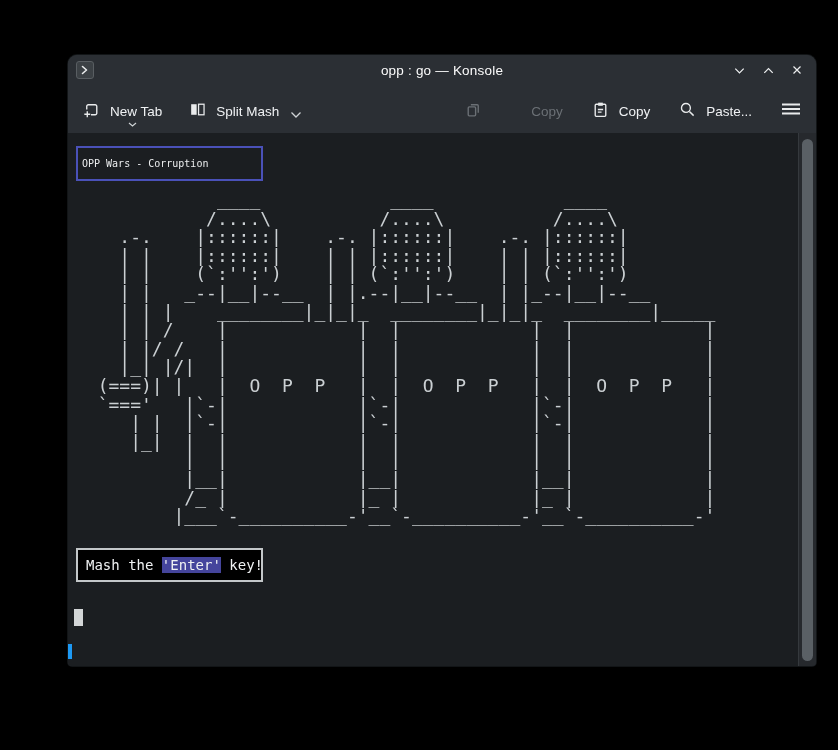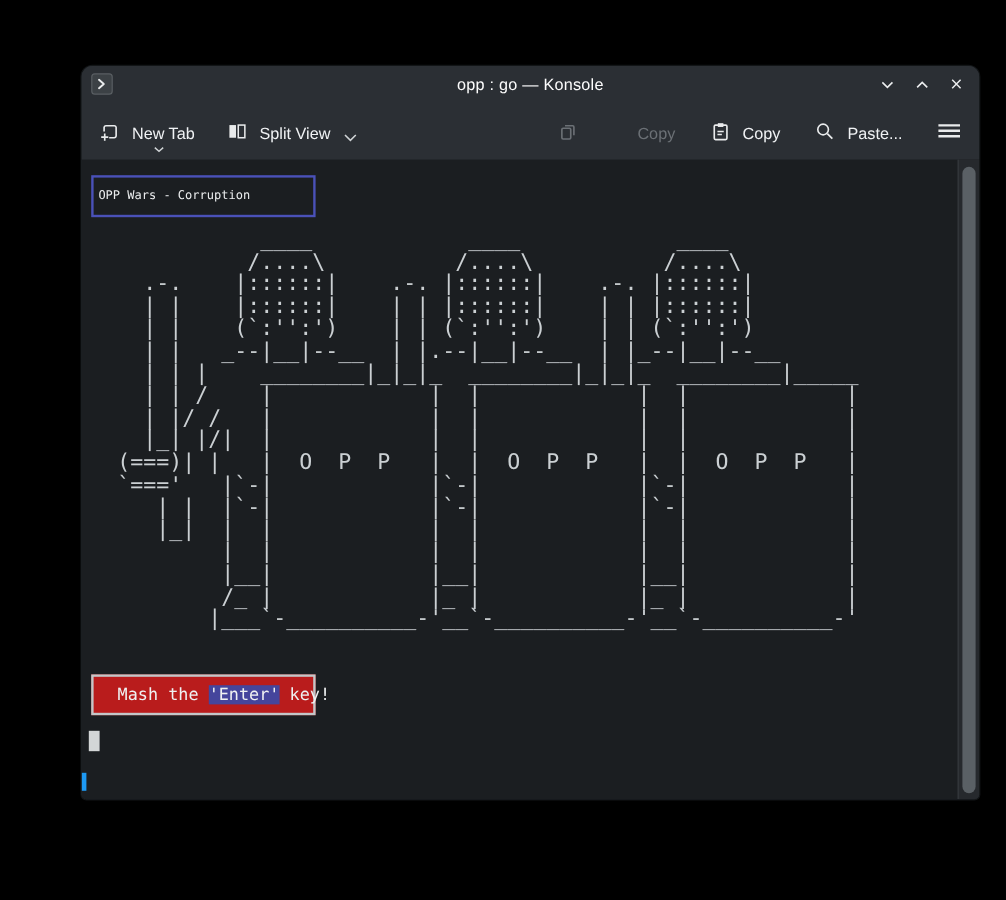--- a/index.html
+++ b/index.html
@@ -39,23 +39,23 @@
   
   .terminal { position:absolute; left:0; top:78px; right:0; bottom:0;
               background:#1b1e21;
               font-family:"DejaVu Sans Mono","Liberation Mono",monospace; }
   .banner-box { position:absolute; left:8px; top:13px; width:187px; height:35px;
                 border:2px solid #4a51b8; display:flex; align-items:center;
                 padding-left:4px; }
   .banner-box span { color:#eceeef; font-size:10px; white-space:pre; }
   pre.art { position:absolute; left:8px; top:58px; color:#cbd0d3;
             font-family:inherit; font-size:18px; line-height:18.6px; }
-  .prompt-box { position:absolute; left:8px; top:429px; width:187px; height:34px;
-                border:2px solid #c3c7c9; background:#b91c1c;
-                display:flex; align-items:center; padding-left:20px; }
+  .prompt-box { position:absolute; left:8px; top:415px; width:187px; height:34px;
+                border:2px solid #c3c7c9; background:#000000;
+                display:flex; align-items:center; padding-left:8px; }
   .prompt-box span { color:#eff1f2; font-size:14px; white-space:pre; }
   .prompt-box .hl { background:#45459c; }
   .cursor { position:absolute; left:6px; top:476px; width:9px; height:17px;
             background:#d3d6d7; }
   .scroll-mark { position:absolute; left:0; top:511px; width:4px; height:15px;
                  background:#1d99f3; }
   .scrollbar { position:absolute; right:0; top:0; bottom:0; width:18px;
                background:#26292d; border-left:1px solid #35393d; }
   .thumb { position:absolute; left:3px; top:6px; bottom:5px; width:11px;
            border-radius:5.5px; background:#5a6065; }
@@ -103,21 +103,21 @@
         <span>New Tab</span>
         <svg class="mini-caret" width="9" height="6" viewBox="0 0 9 6">
           <path d="M1 1l3.5 3L8 1" fill="none" stroke="#cfd3d5" stroke-width="1.2"></path>
         </svg>
       </div>
       <div class="tbtn">
         <svg width="19" height="19" viewBox="0 0 18 18">
           <rect x="3" y="4" width="5.2" height="10" fill="#e9ebec"></rect>
           <rect x="10" y="4" width="5.2" height="10" fill="none" stroke="#e9ebec" stroke-width="1.2"></rect>
         </svg>
-        <span>Split View</span>
+        <span>Split Mash</span>
         <svg class="chev" width="12" height="8" viewBox="0 0 12 8">
           <path d="M1.5 1.5L6 6l4.5-4.5" fill="none" stroke="#cfd3d5" stroke-width="1.3"></path>
         </svg>
       </div>
 
       <div class="right-group">
         <div class="tbtn disabled">
           <svg width="19" height="19" viewBox="0 0 18 18">
             <path d="M6.5 4.5h6a1 1 0 0 1 1 1V12" fill="none" stroke="#6b7075" stroke-width="1.3"></path>
             <rect x="4" y="6.5" width="7" height="8.5" rx="1" fill="none" stroke="#6b7075" stroke-width="1.3"></rect>

